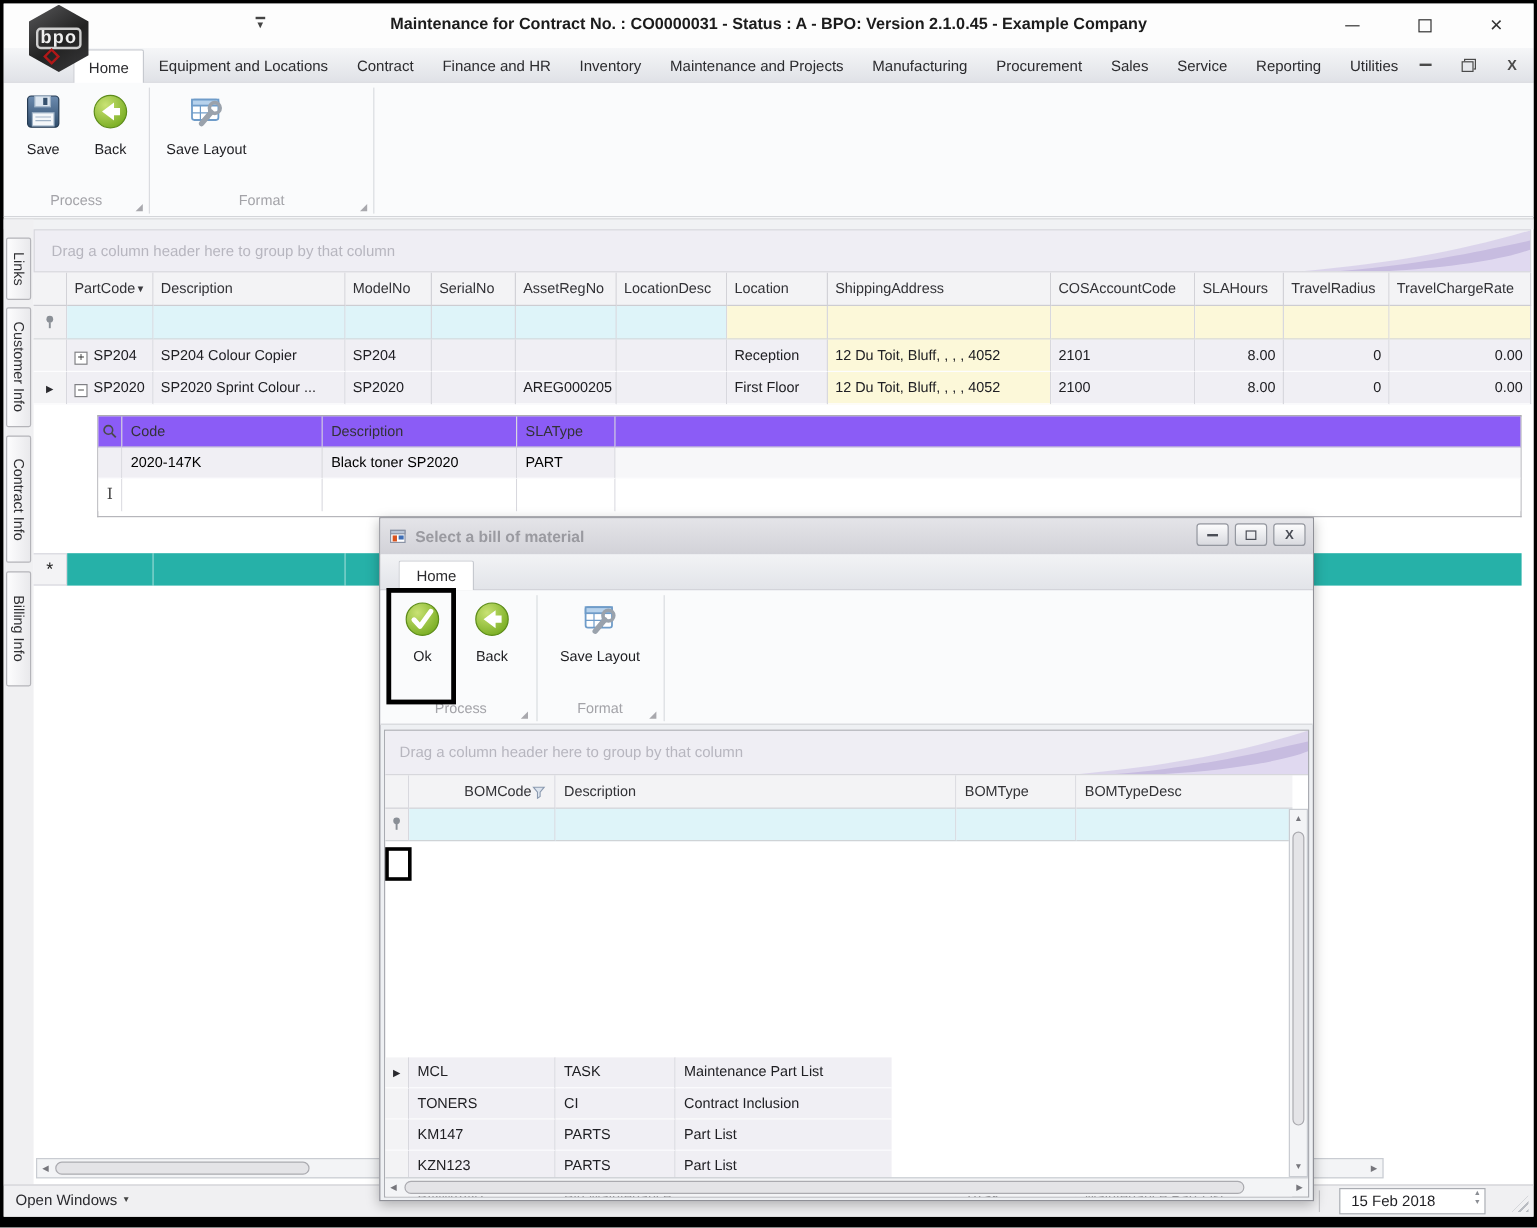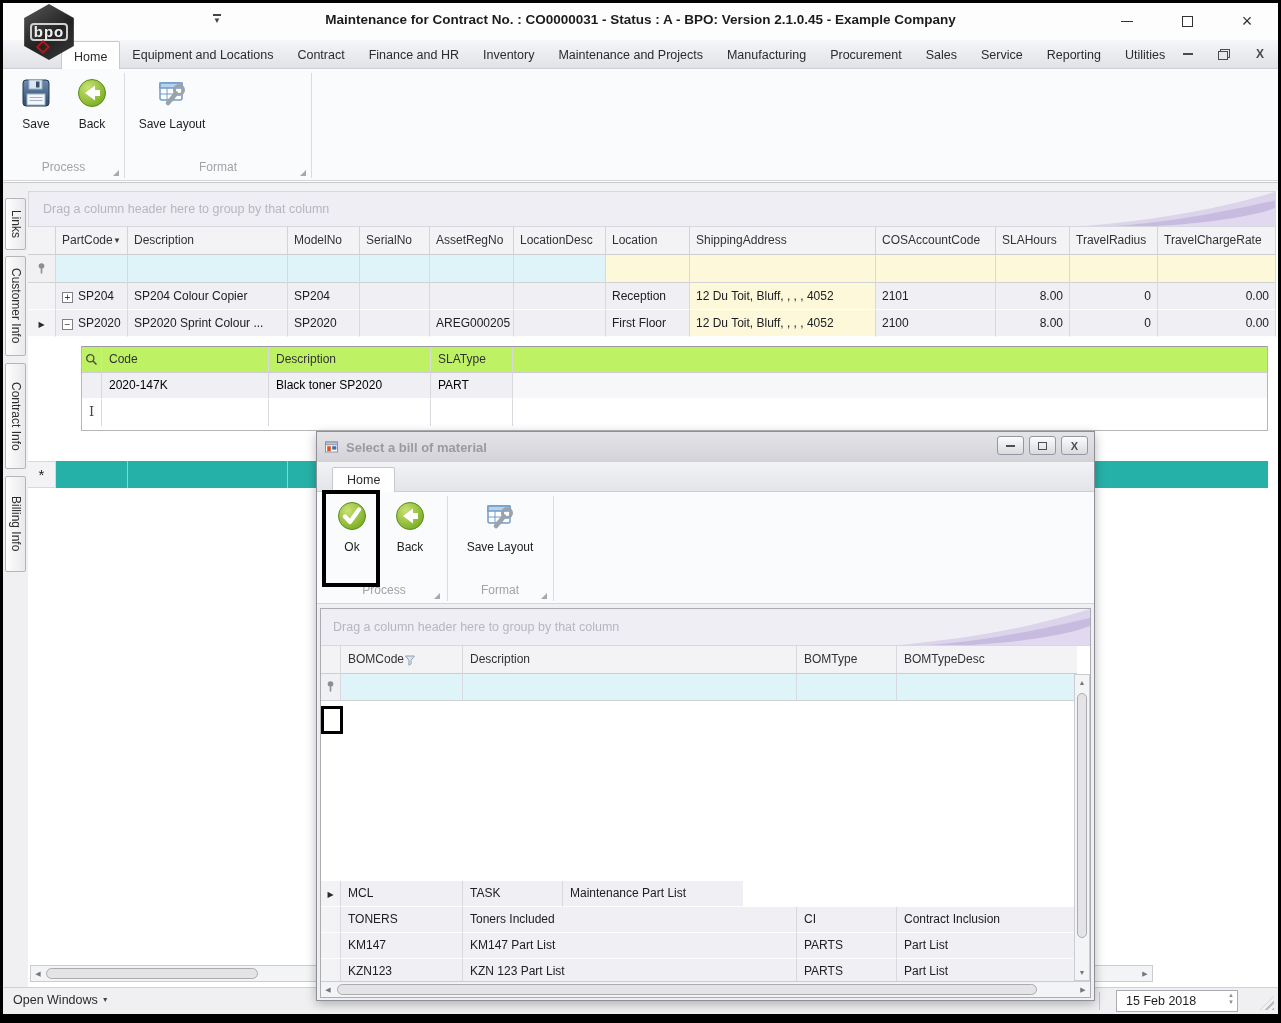--- a/index.html
+++ b/index.html
@@ -86,21 +86,21 @@
   .dtabs{display:flex;height:27px;align-items:flex-end}
   .dtab{height:24px;padding:0 14px;display:flex;align-items:center;font-size:12px;color:#2c2c30;
         background:linear-gradient(#f5f5f6,#dfe0e3);border:1px solid #b9babe;border-right:none;border-radius:2px 2px 0 0}
   .dtab:last-child{border-right:1px solid #b9babe}
   .dtab.active{height:27px;background:#fff;border:1px solid #99999e;border-bottom:1px solid #fff;position:relative;z-index:2;font-size:12.5px}
   .dgrid{border:1px solid #b6b6bb;border-top:1px solid #99999e;background:#fff;height:85px;margin-top:-1px}
   .drow{display:flex}
   .dcell{border-right:1px solid var(--line);padding:0 7px;font-size:12px;white-space:nowrap;overflow:hidden}
   .d-ind{width:20px;flex:none;padding:0;text-align:center}
   .d-c0{width:167px;flex:none}.d-c1{width:162px;flex:none}.d-c2{width:82px;flex:none}.d-fill{flex:1;border-right:none}
-  .dhead .dcell{background:#bef264;height:26px;line-height:25px;border-bottom:1px solid var(--hline);color:#323236}
+  .dhead .dcell{background:#8b5cf6;height:26px;line-height:25px;border-bottom:1px solid var(--hline);color:#323236}
   .ddata .dcell{background:var(--rowbg);height:26px;line-height:25px;border-bottom:1px solid #fdfdfe}
   .ddata .dcell.d-fill{background:#f7f7f9}
   .dempty .dcell{background:#fff;height:27px;line-height:26px}
   .ibeam{font-family:"DejaVu Serif",serif;font-size:13px;color:#444}
 
   
   .tealrow{position:absolute;left:0;right:8px;top:270px;height:27px;display:flex}
   .tealrow .ind{width:28px;flex:none;background:#f3f3f5;border:1px solid var(--line);border-left:none;text-align:center;line-height:25px;font-size:15px;color:#222}
   .tealseg{background:#26b1a8;border-right:1px solid rgba(255,255,255,.45);flex:none}
   .tealfill{background:#26b1a8;flex:1}
@@ -137,21 +137,21 @@
   .mtab-home{position:absolute;left:15px;top:5px;height:25px;padding:0 14px;background:#fff;border:1px solid #c6c9cf;border-bottom:none;border-radius:2px 2px 0 0;display:flex;align-items:center;font-size:12.5px;color:#2b2b2e}
   .mribbon{position:absolute;left:0;top:60px;right:0;height:112px;background:#fafbfc;border-bottom:1px solid #d3d5d9}
   .mgridframe{position:absolute;left:3px;top:176px;right:3px;bottom:2px;border:1px solid #aaacb2;background:#fff;overflow:hidden}
   .mband{position:relative;height:37px;background:#efeef4;border-bottom:1px solid #d7d7dc;overflow:hidden}
   .mband .hint{position:absolute;left:12px;top:11px;font-size:12.5px;color:#b7b6bf}
   .mrow{display:flex;width:756px}
   .mcell{border-right:1px solid var(--line);padding:0 7px;font-size:12px;color:#202024;white-space:nowrap;overflow:hidden}
   .m-ind{width:20px;flex:none;padding:0;text-align:center}
   .m-c0{width:122px;flex:none}.m-c1{width:334px;flex:none}.m-c2{width:100px;flex:none}.m-c3{width:180px;flex:none;border-right:none}
   .mhead .mcell{background:#f3f3f5;height:28px;line-height:27px;border-bottom:1px solid var(--hline);color:#323236}
-  .mhead .m-c0{display:flex;justify-content:flex-start;align-items:center}
+  .mhead .m-c0{display:flex;justify-content:flex-end;align-items:center}
   .mfilter .mcell{height:27px;background:var(--cyan);border-bottom:1px solid #cfd3d6}
   .mfilter .m-ind{background:#f1f1f3}
   .mrows{position:absolute;left:0;top:272px;height:281px;overflow:hidden}
   .mdata .mcell{background:var(--rowbg);height:26px;line-height:25px;border-bottom:1px solid #fdfdfe}
   .mdata .m-ind{background:#f3f3f5}
   .annotation{position:absolute;border:4px solid #000;background:transparent;z-index:60}
   .annotation.thin{border-width:3px}
 </style>
 </head>
 <body>
@@ -536,35 +536,32 @@
       <div class="mrows">
         <div class="mrow mdata">
           <div class="mcell m-ind"><span class="rowarrow">▶</span></div>
           <div class="mcell m-c0">MCL</div>
           <div class="mcell m-c2">TASK</div>
           <div class="mcell m-c3">Maintenance Part List</div>
         </div>
         <div class="mrow mdata">
           <div class="mcell m-ind"></div>
           <div class="mcell m-c0">TONERS</div>
-          <div class="mcell m-c1">Toners Included</div>
           <div class="mcell m-c2">CI</div>
           <div class="mcell m-c3">Contract Inclusion</div>
         </div>
         <div class="mrow mdata">
           <div class="mcell m-ind"></div>
           <div class="mcell m-c0">KM147</div>
-          <div class="mcell m-c1">KM147 Part List</div>
           <div class="mcell m-c2">PARTS</div>
           <div class="mcell m-c3">Part List</div>
         </div>
         <div class="mrow mdata">
           <div class="mcell m-ind"></div>
           <div class="mcell m-c0">KZN123</div>
-          <div class="mcell m-c1">KZN 123 Part List</div>
           <div class="mcell m-c2">PARTS</div>
           <div class="mcell m-c3">Part List</div>
         </div>
         <div class="mrow mdata">
           <div class="mcell m-ind"></div>
           <div class="mcell m-c0">BINMAINT</div>
           <div class="mcell m-c1">Bin Maintenance</div>
           <div class="mcell m-c2">TASK</div>
           <div class="mcell m-c3">Maintenance Part List</div>
         </div>

